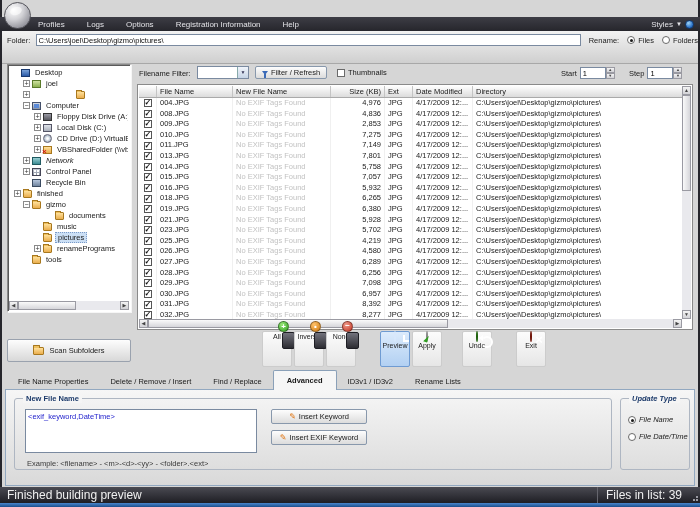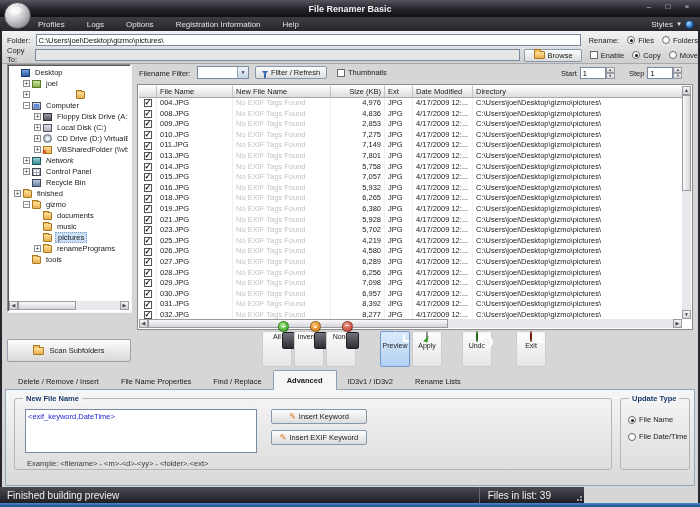--- a/index.html
+++ b/index.html
@@ -158,53 +158,45 @@
   .tab{padding:4px 11px;font-size:7.5px;white-space:nowrap;cursor:default;}
   .tab.active{background:#f6f6f6;border:1px solid #8aa0b8;border-bottom:none;border-radius:2px 2px 0 0;
     font-weight:bold;padding:5px 13px;}
   
   .panel{position:absolute;left:5px;top:389px;width:690px;height:97px;border:1px solid #92a8c0;
     background:linear-gradient(#f6f6f6,#d9d9d9);}
   .groupbox{position:absolute;border:1px solid #aeb6c2;border-radius:3px;}
   .gb-title{position:absolute;left:8px;top:-5px;background:inherit;background:#f5f5f5;padding:0 3px;
     font-size:7.5px;font-weight:bold;color:#1c3a6a;}
   .gb-new{left:8px;top:8px;width:598px;height:72px;}
-  .gb-upd{left:614px;top:8px;width:70px;height:72px;}
+  .gb-upd{left:614px;top:8px;width:70px;height:72px;font-style:italic;}
   .pattern{position:absolute;left:10px;top:10px;width:232px;height:44px;border:1px solid #7a8aa0;background:#fff;
     font-family:"Liberation Sans",sans-serif;font-size:7.5px;color:#2222cc;resize:none;padding:2px;}
   .kw-btn{position:absolute;left:256px;width:96px;height:15px;display:flex;align-items:center;justify-content:center;gap:3px;
     border:1px solid #8898ac;border-radius:2px;background:linear-gradient(#fdfdfd,#dcdcdc);font-size:7.5px;cursor:default;}
   .kw1{top:10px;} .kw2{top:31px;}
   .pen{color:#e07818;font-size:8px;line-height:8px;}
   .example{position:absolute;left:12px;top:60px;font-size:7.5px;color:#3a3a3a;}
   .upd-opt{position:absolute;left:7px;display:flex;align-items:center;gap:3px;font-size:7.5px;white-space:nowrap;}
   .upd1{top:16px;} .upd2{top:33px;}
   
-  .statusbar{position:absolute;left:0;top:487px;width:584px;height:16px;
-    background:linear-gradient(#4a4a52,#1e1e24);color:#f0f0f0;display:flex;align-items:center;font-size:10px;gap:15px;}
+  .statusbar{position:absolute;left:0;top:487px;width:700px;height:16px;
+    background:linear-gradient(#4a4a52,#1e1e24);color:#f0f0f0;display:flex;align-items:center;font-size:12px;}
   .status-left{padding-left:7px;flex:1;}
   .status-right{border-left:1px solid #66666e;padding:4px 8px;height:100%;display:flex;align-items:center;}
   .grip{width:10px;height:100%;position:relative;}
   .grip::after{content:"";position:absolute;right:2px;bottom:2px;width:2px;height:2px;background:#9a9aa2;
     box-shadow:-3px 0 0 #9a9aa2,0 -3px 0 #9a9aa2;}
   .bottom-strip{position:absolute;left:0;top:503px;width:700px;height:4px;background:linear-gradient(#4a86cc,#1c4f8c);}
 </style>
 </head>
 <body>
 
 <div class="window">
 
-  <div class="titlebar">
-    <div class="title">File Renamer Basic</div>
-    <div class="winbtns">
-      <span>–</span>
-      <span>□</span>
-      <span>×</span>
-    </div>
-  </div>
   <div class="logo"></div>
 
   <div class="menubar">
     <div class="menu-items" id="menu-items">
         <span class="menu-item">Profiles</span>
         <span class="menu-item">Logs</span>
         <span class="menu-item">Options</span>
         <span class="menu-item">Registration Information</span>
         <span class="menu-item">Help</span>
       </div>
@@ -222,40 +214,20 @@
       <span class="rename-lab">Rename:</span>
       <span class="opt">
         <span class="radio on"></span>
         <span>Files</span>
       </span>
       <span class="opt">
         <span class="radio"></span>
         <span>Folders</span>
       </span>
     </div>
-    <div class="trow trow2">
-      <span class="tlab">Copy To:</span>
-      <input class="tinput copy-input" value="" style="">
-      <span class="browse-btn">
-        <span class="folder-ic"></span>
-        <span>Browse</span>
-      </span>
-      <span class="opt">
-        <span class="cbx"></span>
-        <span>Enable</span>
-      </span>
-      <span class="opt">
-        <span class="radio on"></span>
-        <span>Copy</span>
-      </span>
-      <span class="opt">
-        <span class="radio"></span>
-        <span>Move</span>
-      </span>
-    </div>
   </div>
 
   <div class="tree-panel">
     <div class="tree-body" id="tree-body">
         <div class="tree-row" style="padding-left: 2px;">
           <span class="exp none"></span>
           <span class="ticon i-desktop"></span>
           <span class="tlabel">Desktop</span>
         </div>
         <div class="tree-row" style="padding-left: 13px;">
@@ -311,21 +283,21 @@
         <div class="tree-row" style="padding-left: 4px;">
           <span class="exp">+</span>
           <span class="ticon i-folder"></span>
           <span class="tlabel">finished</span>
         </div>
         <div class="tree-row" style="padding-left: 13px;">
           <span class="exp">−</span>
           <span class="ticon i-folder"></span>
           <span class="tlabel">gizmo</span>
         </div>
-        <div class="tree-row" style="padding-left: 24px;">
+        <div class="tree-row" style="padding-left: 36px;">
           <span class="exp none"></span>
           <span class="ticon i-folder"></span>
           <span class="tlabel">documents</span>
         </div>
         <div class="tree-row" style="padding-left: 24px;">
           <span class="exp none"></span>
           <span class="ticon i-folder"></span>
           <span class="tlabel">music</span>
         </div>
         <div class="tree-row" style="padding-left: 24px;">
@@ -651,22 +623,22 @@
       <div class="action" style="left: 262px;"><span class="aicon aicon-all"></span><span class="alabel">All</span></div>
       <div class="action" style="left: 294px;"><span class="aicon aicon-inverse"></span><span class="alabel">Inverse</span></div>
       <div class="action" style="left: 326px;"><span class="aicon aicon-none"></span><span class="alabel">None</span></div>
       <div class="action active" style="left: 380px;"><span class="aicon aicon-preview"></span><span class="alabel">Preview</span></div>
       <div class="action" style="left: 412px;"><span class="aicon aicon-apply"></span><span class="alabel">Apply</span></div>
       <div class="action" style="left: 462px;"><span class="aicon aicon-undo"></span><span class="alabel">Undo</span></div>
       <div class="action" style="left: 516px;"><span class="aicon aicon-exit"></span><span class="alabel">Exit</span></div>
     </div>
 
   <div class="tabs" id="tabs">
+      <div class="tab">File Name Properties</div>
       <div class="tab">Delete / Remove / Insert</div>
-      <div class="tab">File Name Properties</div>
       <div class="tab">Find / Replace</div>
       <div class="tab active">Advanced</div>
       <div class="tab">ID3v1 / ID3v2</div>
       <div class="tab">Rename Lists</div>
     </div>
 
   <div class="panel">
     <div class="groupbox gb-new">
       <span class="gb-title">New File Name</span>
       <textarea class="pattern" style="">&lt;exif_keyword,DateTime&gt;</textarea>

